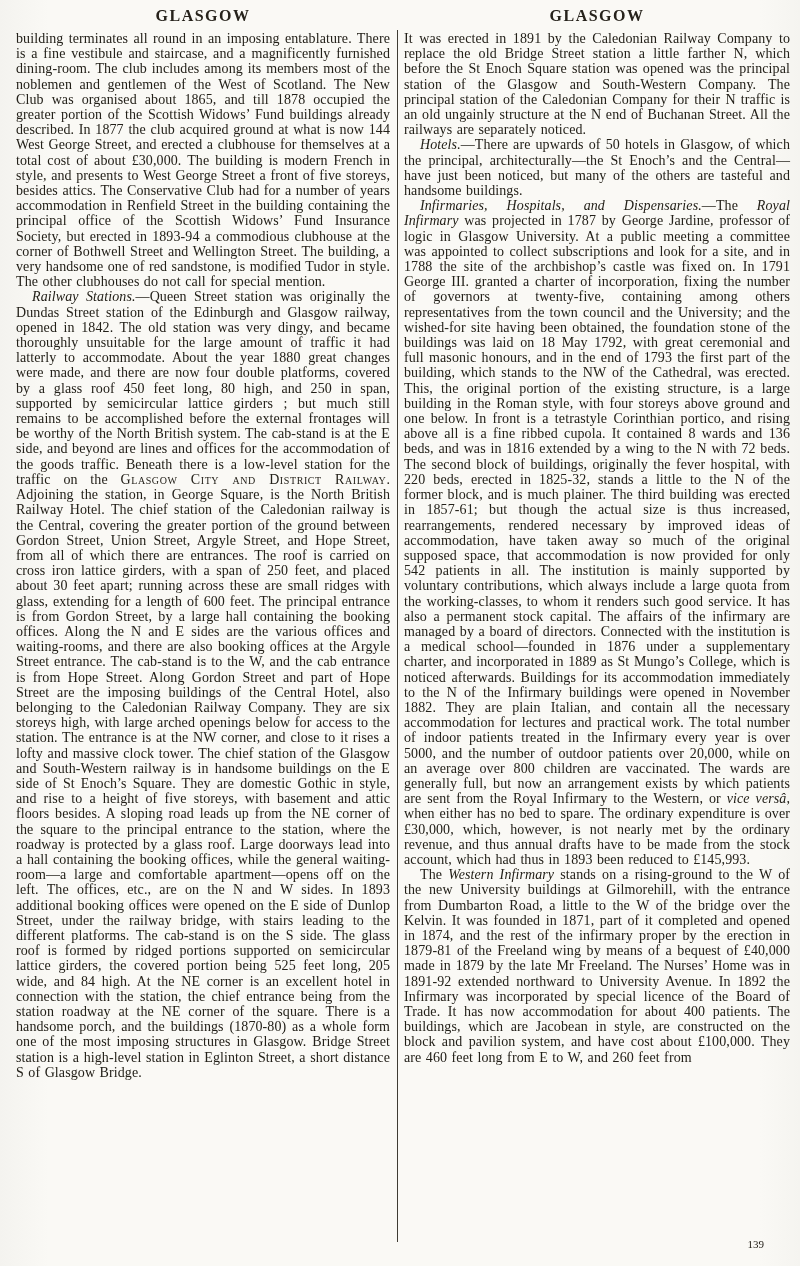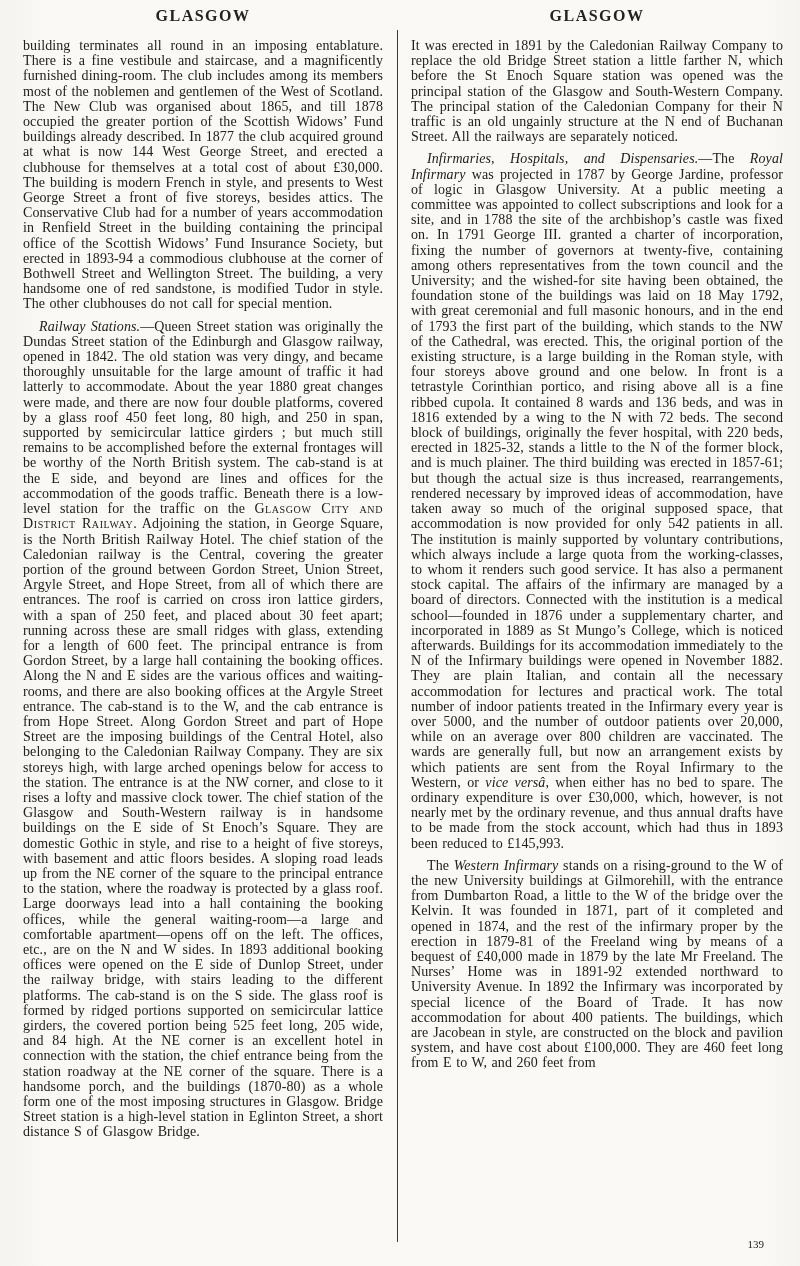--- a/index.html
+++ b/index.html
@@ -42,21 +42,21 @@
     top: 31px;
     text-align: justify;
     font-size: 14px;
     line-height: 15.2px;
     word-spacing: 0.06em;
     letter-spacing: 0.1px;
   }
   .col-left  { left: 16px;  width: 374px; }
   .col-right { left: 404px; width: 386px; }
   .para {
-    margin: 7px;
+    margin: 0;
     text-indent: 0;
   }
   .para.ind { text-indent: 16px; }
   .it { font-style: italic; }
   .sc { font-variant: small-caps; letter-spacing: 0.6px; }
   .page-number {
     position: absolute;
     top: 1238px;
     left: 404px;
     width: 360px;
@@ -74,18 +74,19 @@
 
   <div class="column-divider"></div>
 
   <div class="col col-left">
       <p class="para"><span>building terminates all round in an imposing entablature. There is a fine vestibule and staircase, and a magnificently furnished dining-room.  The club includes among its members most of the noblemen and gentlemen of the West of Scotland.  The New Club was organised about 1865, and till 1878 occupied the greater portion of the Scottish Widows’ Fund buildings already described.  In 1877 the club acquired ground at what is now 144 West George Street, and erected a clubhouse for themselves at a total cost of about £30,000.  The building is modern French in style, and presents to West George Street a front of five storeys, besides attics.  The Conservative Club had for a number of years accommodation in Renfield Street in the building containing the principal office of the Scottish Widows’ Fund Insurance Society, but erected in 1893-94 a commodious clubhouse at the corner of Bothwell Street and Wellington Street. The building, a very handsome one of red sandstone, is modified Tudor in style.  The other clubhouses do not call for special mention.</span></p>
       <p class="para ind"><span class="it">Railway Stations.</span><span>—Queen Street station was originally the Dundas Street station of the Edinburgh and Glasgow railway, opened in 1842.  The old station was very dingy, and became thoroughly unsuitable for the large amount of traffic it had latterly to accommodate. About the year 1880 great changes were made, and there are now four double platforms, covered by a glass roof 450 feet long, 80 high, and 250 in span, supported by semicircular lattice girders ; but much still remains to be accomplished before the external frontages will be worthy of the North British system. The cab-stand is at the E side, and beyond are lines and offices for the accommodation of the goods traffic.  Beneath there is a low-level station for the traffic on the </span><span class="sc">Glasgow City and District Railway</span><span>.  Adjoining the station, in George Square, is the North British Railway Hotel.  The chief station of the Caledonian railway is the Central, covering the greater portion of the ground between Gordon Street, Union Street, Argyle Street, and Hope Street, from all of which there are entrances.  The roof is carried on cross iron lattice girders, with a span of 250 feet, and placed about 30 feet apart; running across these are small ridges with glass, extending for a length of 600 feet.  The principal entrance is from Gordon Street, by a large hall containing the booking offices.  Along the N and E sides are the various offices and waiting-rooms, and there are also booking offices at the Argyle Street entrance.  The cab-stand is to the W, and the cab entrance is from Hope Street.  Along Gordon Street and part of Hope Street are the imposing buildings of the Central Hotel, also belonging to the Caledonian Railway Company.  They are six storeys high, with large arched openings below for access to the station.  The entrance is at the NW corner, and close to it rises a lofty and massive clock tower.  The chief station of the Glasgow and South-Western railway is in handsome buildings on the E side of St Enoch’s Square.  They are domestic Gothic in style, and rise to a height of five storeys, with basement and attic floors besides.  A sloping road leads up from the NE corner of the square to the principal entrance to the station, where the roadway is protected by a glass roof.  Large doorways lead into a hall containing the booking offices, while the general waiting-room—a large and comfortable apartment—opens off on the left.  The offices, etc., are on the N and W sides.  In 1893 additional booking offices were opened on the E side of Dunlop Street, under the railway bridge, with stairs leading to the different platforms.  The cab-stand is on the S side.  The glass roof is formed by ridged portions supported on semicircular lattice girders, the covered portion being 525 feet long, 205 wide, and 84 high.  At the NE corner is an excellent hotel in connection with the station, the chief entrance being from the station roadway at the NE corner of the square. There is a handsome porch, and the buildings (1870-80) as a whole form one of the most imposing structures in Glasgow.  Bridge Street station is a high-level station in Eglinton Street, a short distance S of Glasgow Bridge.</span></p>
     </div>
 
   <div class="col col-right">
       <p class="para"><span>It was erected in 1891 by the Caledonian Railway Company to replace the old Bridge Street station a little farther N, which before the St Enoch Square station was opened was the principal station of the Glasgow and South-Western Company.  The principal station of the Caledonian Company for their N traffic is an old ungainly structure at the N end of Buchanan Street. All the railways are separately noticed.</span></p>
+      <p class="para ind"><span class="it">Hotels.</span><span>—There are upwards of 50 hotels in Glasgow, of which the principal, architecturally—the St Enoch’s and the Central—have just been noticed, but many of the others are tasteful and handsome buildings.</span></p>
       <p class="para ind"><span class="it">Infirmaries, Hospitals, and Dispensaries.</span><span>—The </span><span class="it">Royal Infirmary</span><span> was projected in 1787 by George Jardine, professor of logic in Glasgow University.  At a public meeting a committee was appointed to collect subscriptions and look for a site, and in 1788 the site of the archbishop’s castle was fixed on.  In 1791 George III. granted a charter of incorporation, fixing the number of governors at twenty-five, containing among others representatives from the town council and the University; and the wished-for site having been obtained, the foundation stone of the buildings was laid on 18 May 1792, with great ceremonial and full masonic honours, and in the end of 1793 the first part of the building, which stands to the NW of the Cathedral, was erected. This, the original portion of the existing structure, is a large building in the Roman style, with four storeys above ground and one below.  In front is a tetrastyle Corinthian portico, and rising above all is a fine ribbed cupola.  It contained 8 wards and 136 beds, and was in 1816 extended by a wing to the N with 72 beds.  The second block of buildings, originally the fever hospital, with 220 beds, erected in 1825-32, stands a little to the N of the former block, and is much plainer.  The third building was erected in 1857-61; but though the actual size is thus increased, rearrangements, rendered necessary by improved ideas of accommodation, have taken away so much of the original supposed space, that accommodation is now provided for only 542 patients in all.  The institution is mainly supported by voluntary contributions, which always include a large quota from the working-classes, to whom it renders such good service. It has also a permanent stock capital.  The affairs of the infirmary are managed by a board of directors. Connected with the institution is a medical school—founded in 1876 under a supplementary charter, and incorporated in 1889 as St Mungo’s College, which is noticed afterwards.  Buildings for its accommodation immediately to the N of the Infirmary buildings were opened in November 1882.  They are plain Italian, and contain all the necessary accommodation for lectures and practical work.  The total number of indoor patients treated in the Infirmary every year is over 5000, and the number of outdoor patients over 20,000, while on an average over 800 children are vaccinated.  The wards are generally full, but now an arrangement exists by which patients are sent from the Royal Infirmary to the Western, or </span><span class="it">vice versâ</span><span>, when either has no bed to spare.  The ordinary expenditure is over £30,000, which, however, is not nearly met by the ordinary revenue, and thus annual drafts have to be made from the stock account, which had thus in 1893 been reduced to £145,993.</span></p>
       <p class="para ind"><span>The </span><span class="it">Western Infirmary</span><span> stands on a rising-ground to the W of the new University buildings at Gilmorehill, with the entrance from Dumbarton Road, a little to the W of the bridge over the Kelvin.  It was founded in 1871, part of it completed and opened in 1874, and the rest of the infirmary proper by the erection in 1879-81 of the Freeland wing by means of a bequest of £40,000 made in 1879 by the late Mr Freeland.  The Nurses’ Home was in 1891-92 extended northward to University Avenue.  In 1892 the Infirmary was incorporated by special licence of the Board of Trade.  It has now accommodation for about 400 patients.  The buildings, which are Jacobean in style, are constructed on the block and pavilion system, and have cost about £100,000. They are 460 feet long from E to W, and 260 feet from</span></p>
     </div>
 
   <div class="page-number">139</div>
 </div>
 
 </body></html>

